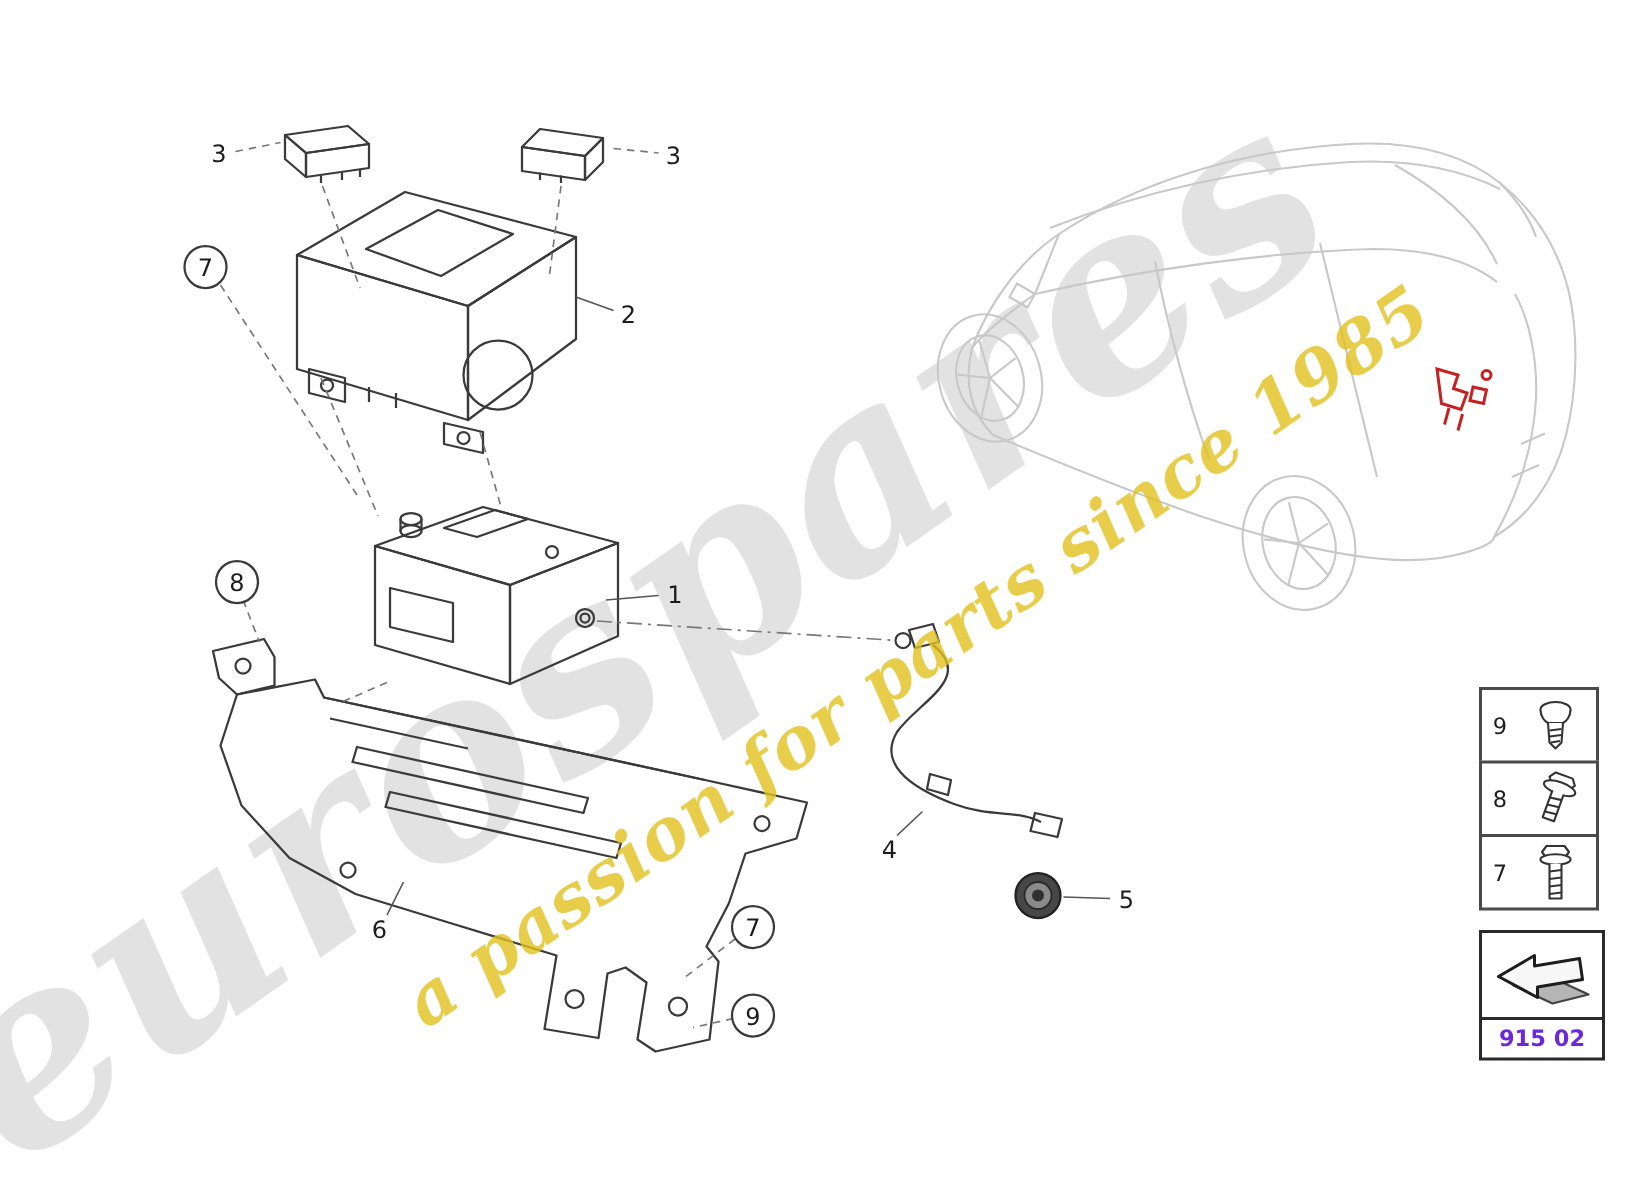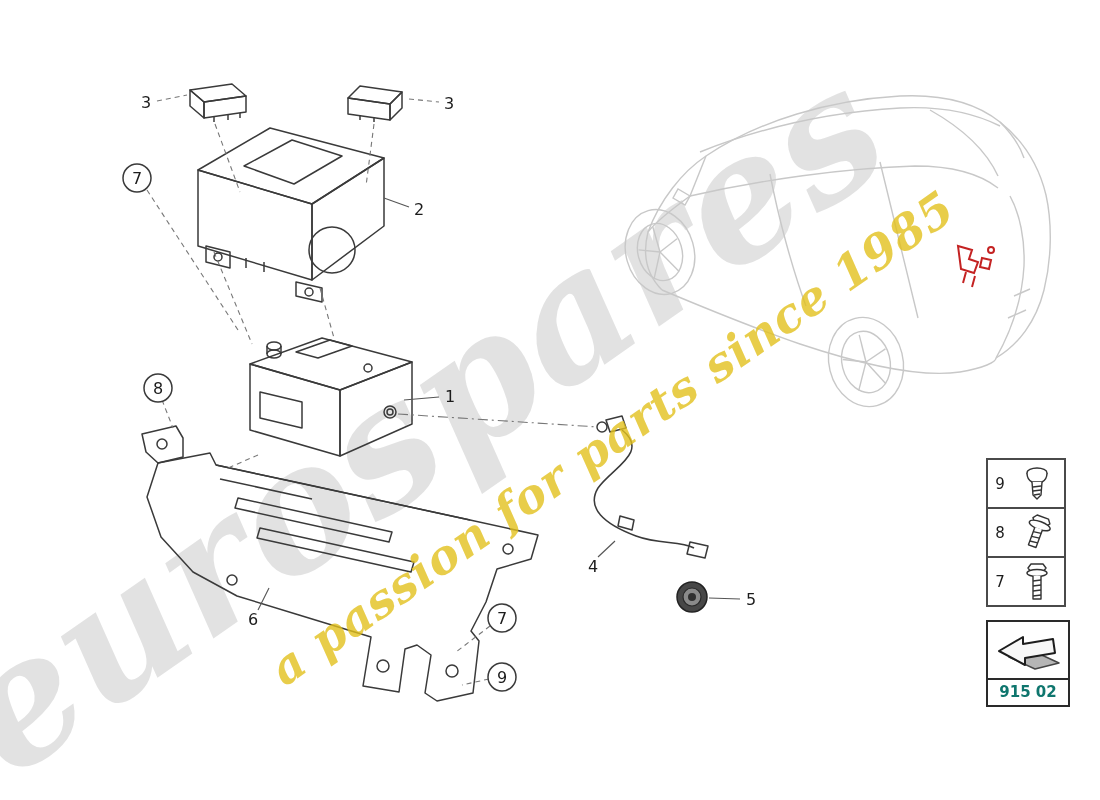--- a/index.html
+++ b/index.html
@@ -44,21 +44,21 @@
   .legend-item {
     height:47px; border:2px solid #4a4a4a; border-bottom:none;
     background:#fff; display:flex; align-items:center; box-sizing:content-box;
   }
   .legend-item:last-child { border-bottom:2px solid #4a4a4a; }
   .legend-num { width:24px; text-align:center; font-size:15px; color:#1c1c1c; }
   .legend-item svg { display:block; }
   .fast { stroke:#333; stroke-width:1.4; fill:#fff; stroke-linejoin:round; }
   .code-box { position:absolute; left:986px; top:620px; width:80px; border:2px solid #2a2a2a; background:#fff; z-index:4; }
   .code-arrow { height:56px; display:flex; align-items:center; justify-content:center; border-bottom:2px solid #2a2a2a; }
-  .code-label { height:25px; line-height:25px; text-align:center; font-weight:bold; font-size:15px; color:#0f766e; }
+  .code-label { height:25px; line-height:25px; text-align:center; font-weight:bold; font-size:15px; color:#6d28d9; }
 </style>
 </head>
 <body>
 
 <div id="stage">
 
   <div class="wm-brand">eurospares</div>
 
   <svg class="diagram" width="1100" height="800" viewBox="0 0 1100 800">
 

